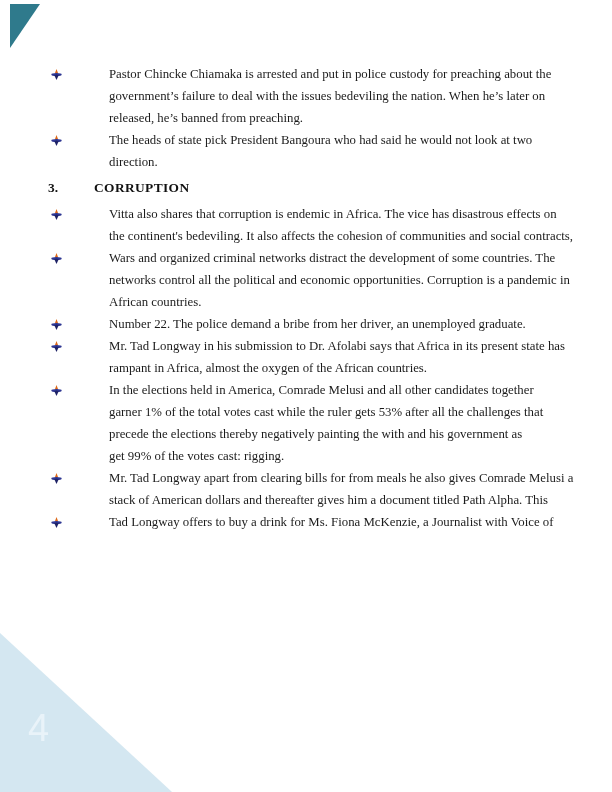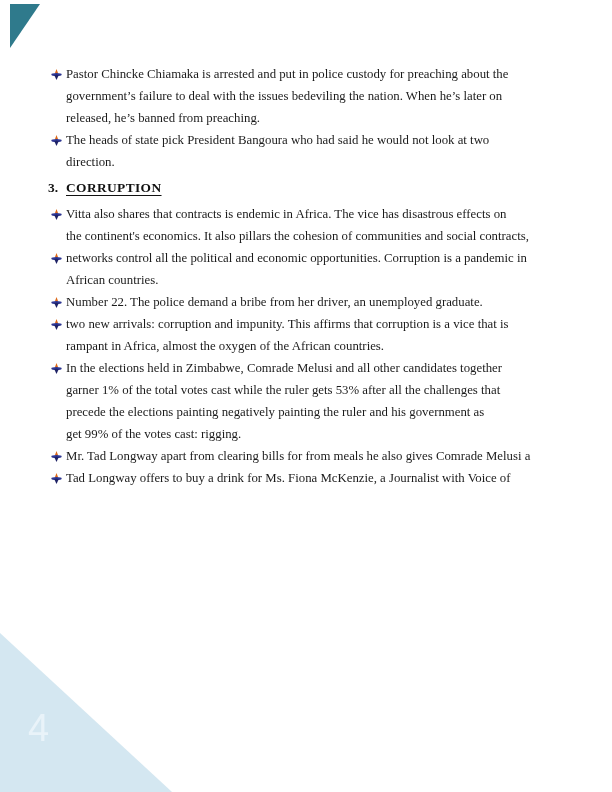--- a/index.html
+++ b/index.html
@@ -12,31 +12,31 @@
   .corner-svg{position:absolute;pointer-events:none;}
   .content{
     position:absolute;left:48px;top:63px;width:520px;
     font-size:12.8px;
   }
   .bullet-row{display:flex;align-items:flex-start;}
   .icon-cell{
     flex:0 0 18px;width:18px;box-sizing:border-box;
     padding-top:6px;padding-left:3px;
   }
-  .lines > div{line-height:22px;white-space:nowrap;}
+  .lines > div{line-height:22px;white-space:nowrap;margin-left:43px;}
   .heading-row{
     display:flex;font-weight:bold;font-size:13.4px;
     line-height:22px;margin:4px 0;color:#111111;
   }
   .heading-num{flex:0 0 18px;width:18px;}
   .heading-title{
-    text-decoration:underline;
     text-underline-offset:3px;
     text-decoration-thickness:1.4px;
     letter-spacing:.4px;
+    margin-left:28px;
   }
   .page-number{
     position:absolute;left:28px;top:709px;
     font-family:"Liberation Sans","DejaVu Sans",sans-serif;
     font-weight:400;font-size:38px;line-height:1;
     color:#e9f3f9;
   }
 </style>
 </head>
 <body>
@@ -79,31 +79,32 @@
       <span class="heading-num">3.</span>
       <span class="heading-title">CORRUPTION</span>
     </div>
     <div class="bullet-row">
       <span class="icon-cell"><svg width="11" height="11" viewBox="0 0 11 11">
           <polygon points="5.5,0 7.1,4.2 5.5,5.5 3.9,4.2" fill="#dd6a1a"></polygon>
           <ellipse cx="5.5" cy="5.4" rx="5.2" ry="1.5" fill="#2e3692"></ellipse>
           <polygon points="5.5,5.5 7.6,6.6 5.5,11 3.4,6.6" fill="#1f2366"></polygon>
         </svg></span>
       <div class="lines">
-        <div>Vitta also shares that contracts is endemic in Africa. The vice has disastrous effects on</div>
-        <div>the continent's economics. It also pillars the cohesion of communities and social contracts,</div>
+        <div>Vitta also shares that corruption is endemic in Africa. The vice has disastrous effects on</div>
+        <div>the continent's bedeviling. It also affects the cohesion of communities and social contracts,</div>
       </div>
     </div>
     <div class="bullet-row">
       <span class="icon-cell"><svg width="11" height="11" viewBox="0 0 11 11">
           <polygon points="5.5,0 7.1,4.2 5.5,5.5 3.9,4.2" fill="#dd6a1a"></polygon>
           <ellipse cx="5.5" cy="5.4" rx="5.2" ry="1.5" fill="#2e3692"></ellipse>
           <polygon points="5.5,5.5 7.6,6.6 5.5,11 3.4,6.6" fill="#1f2366"></polygon>
         </svg></span>
       <div class="lines">
+        <div>Wars and organized criminal networks distract the development of some countries. The</div>
         <div>networks control all the political and economic opportunities. Corruption is a pandemic in</div>
         <div>African countries.</div>
       </div>
     </div>
     <div class="bullet-row">
       <span class="icon-cell"><svg width="11" height="11" viewBox="0 0 11 11">
           <polygon points="5.5,0 7.1,4.2 5.5,5.5 3.9,4.2" fill="#dd6a1a"></polygon>
           <ellipse cx="5.5" cy="5.4" rx="5.2" ry="1.5" fill="#2e3692"></ellipse>
           <polygon points="5.5,5.5 7.6,6.6 5.5,11 3.4,6.6" fill="#1f2366"></polygon>
         </svg></span>
@@ -111,45 +112,46 @@
         <div>Number 22. The police demand a bribe from her driver, an unemployed graduate.</div>
       </div>
     </div>
     <div class="bullet-row">
       <span class="icon-cell"><svg width="11" height="11" viewBox="0 0 11 11">
           <polygon points="5.5,0 7.1,4.2 5.5,5.5 3.9,4.2" fill="#dd6a1a"></polygon>
           <ellipse cx="5.5" cy="5.4" rx="5.2" ry="1.5" fill="#2e3692"></ellipse>
           <polygon points="5.5,5.5 7.6,6.6 5.5,11 3.4,6.6" fill="#1f2366"></polygon>
         </svg></span>
       <div class="lines">
-        <div>two new arrivals: corruption and impunity. This affirms that corruption is a vice that is</div>
+        <div>Mr. Tad Longway in his submission to Dr. Afolabi says that Africa in its present state has</div>
         <div>rampant in Africa, almost the oxygen of the African countries.</div>
       </div>
     </div>
     <div class="bullet-row">
       <span class="icon-cell"><svg width="11" height="11" viewBox="0 0 11 11">
           <polygon points="5.5,0 7.1,4.2 5.5,5.5 3.9,4.2" fill="#dd6a1a"></polygon>
           <ellipse cx="5.5" cy="5.4" rx="5.2" ry="1.5" fill="#2e3692"></ellipse>
           <polygon points="5.5,5.5 7.6,6.6 5.5,11 3.4,6.6" fill="#1f2366"></polygon>
         </svg></span>
       <div class="lines">
-        <div>In the elections held in Zimbabwe, Comrade Melusi and all other candidates together</div>
+        <div>In the elections held in America, Comrade Melusi and all other candidates together</div>
         <div>garner 1% of the total votes cast while the ruler gets 53% after all the challenges that</div>
-        <div>precede the elections painting negatively painting the ruler and his government as</div>
+        <div>precede the elections thereby negatively painting the with and his government as</div>
         <div>get 99% of the votes cast: rigging.</div>
       </div>
     </div>
     <div class="bullet-row">
       <span class="icon-cell"><svg width="11" height="11" viewBox="0 0 11 11">
           <polygon points="5.5,0 7.1,4.2 5.5,5.5 3.9,4.2" fill="#dd6a1a"></polygon>
           <ellipse cx="5.5" cy="5.4" rx="5.2" ry="1.5" fill="#2e3692"></ellipse>
           <polygon points="5.5,5.5 7.6,6.6 5.5,11 3.4,6.6" fill="#1f2366"></polygon>
         </svg></span>
       <div class="lines">
         <div>Mr. Tad Longway apart from clearing bills for from meals he also gives Comrade Melusi a</div>
+        <div>stack of American dollars and thereafter gives him a document titled Path Alpha. This</div>
       </div>
     </div>
     <div class="bullet-row">
       <span class="icon-cell"><svg width="11" height="11" viewBox="0 0 11 11">
           <polygon points="5.5,0 7.1,4.2 5.5,5.5 3.9,4.2" fill="#dd6a1a"></polygon>
           <ellipse cx="5.5" cy="5.4" rx="5.2" ry="1.5" fill="#2e3692"></ellipse>
           <polygon points="5.5,5.5 7.6,6.6 5.5,11 3.4,6.6" fill="#1f2366"></polygon>
         </svg></span>
       <div class="lines">
         <div>Tad Longway offers to buy a drink for Ms. Fiona McKenzie, a Journalist with Voice of</div>

